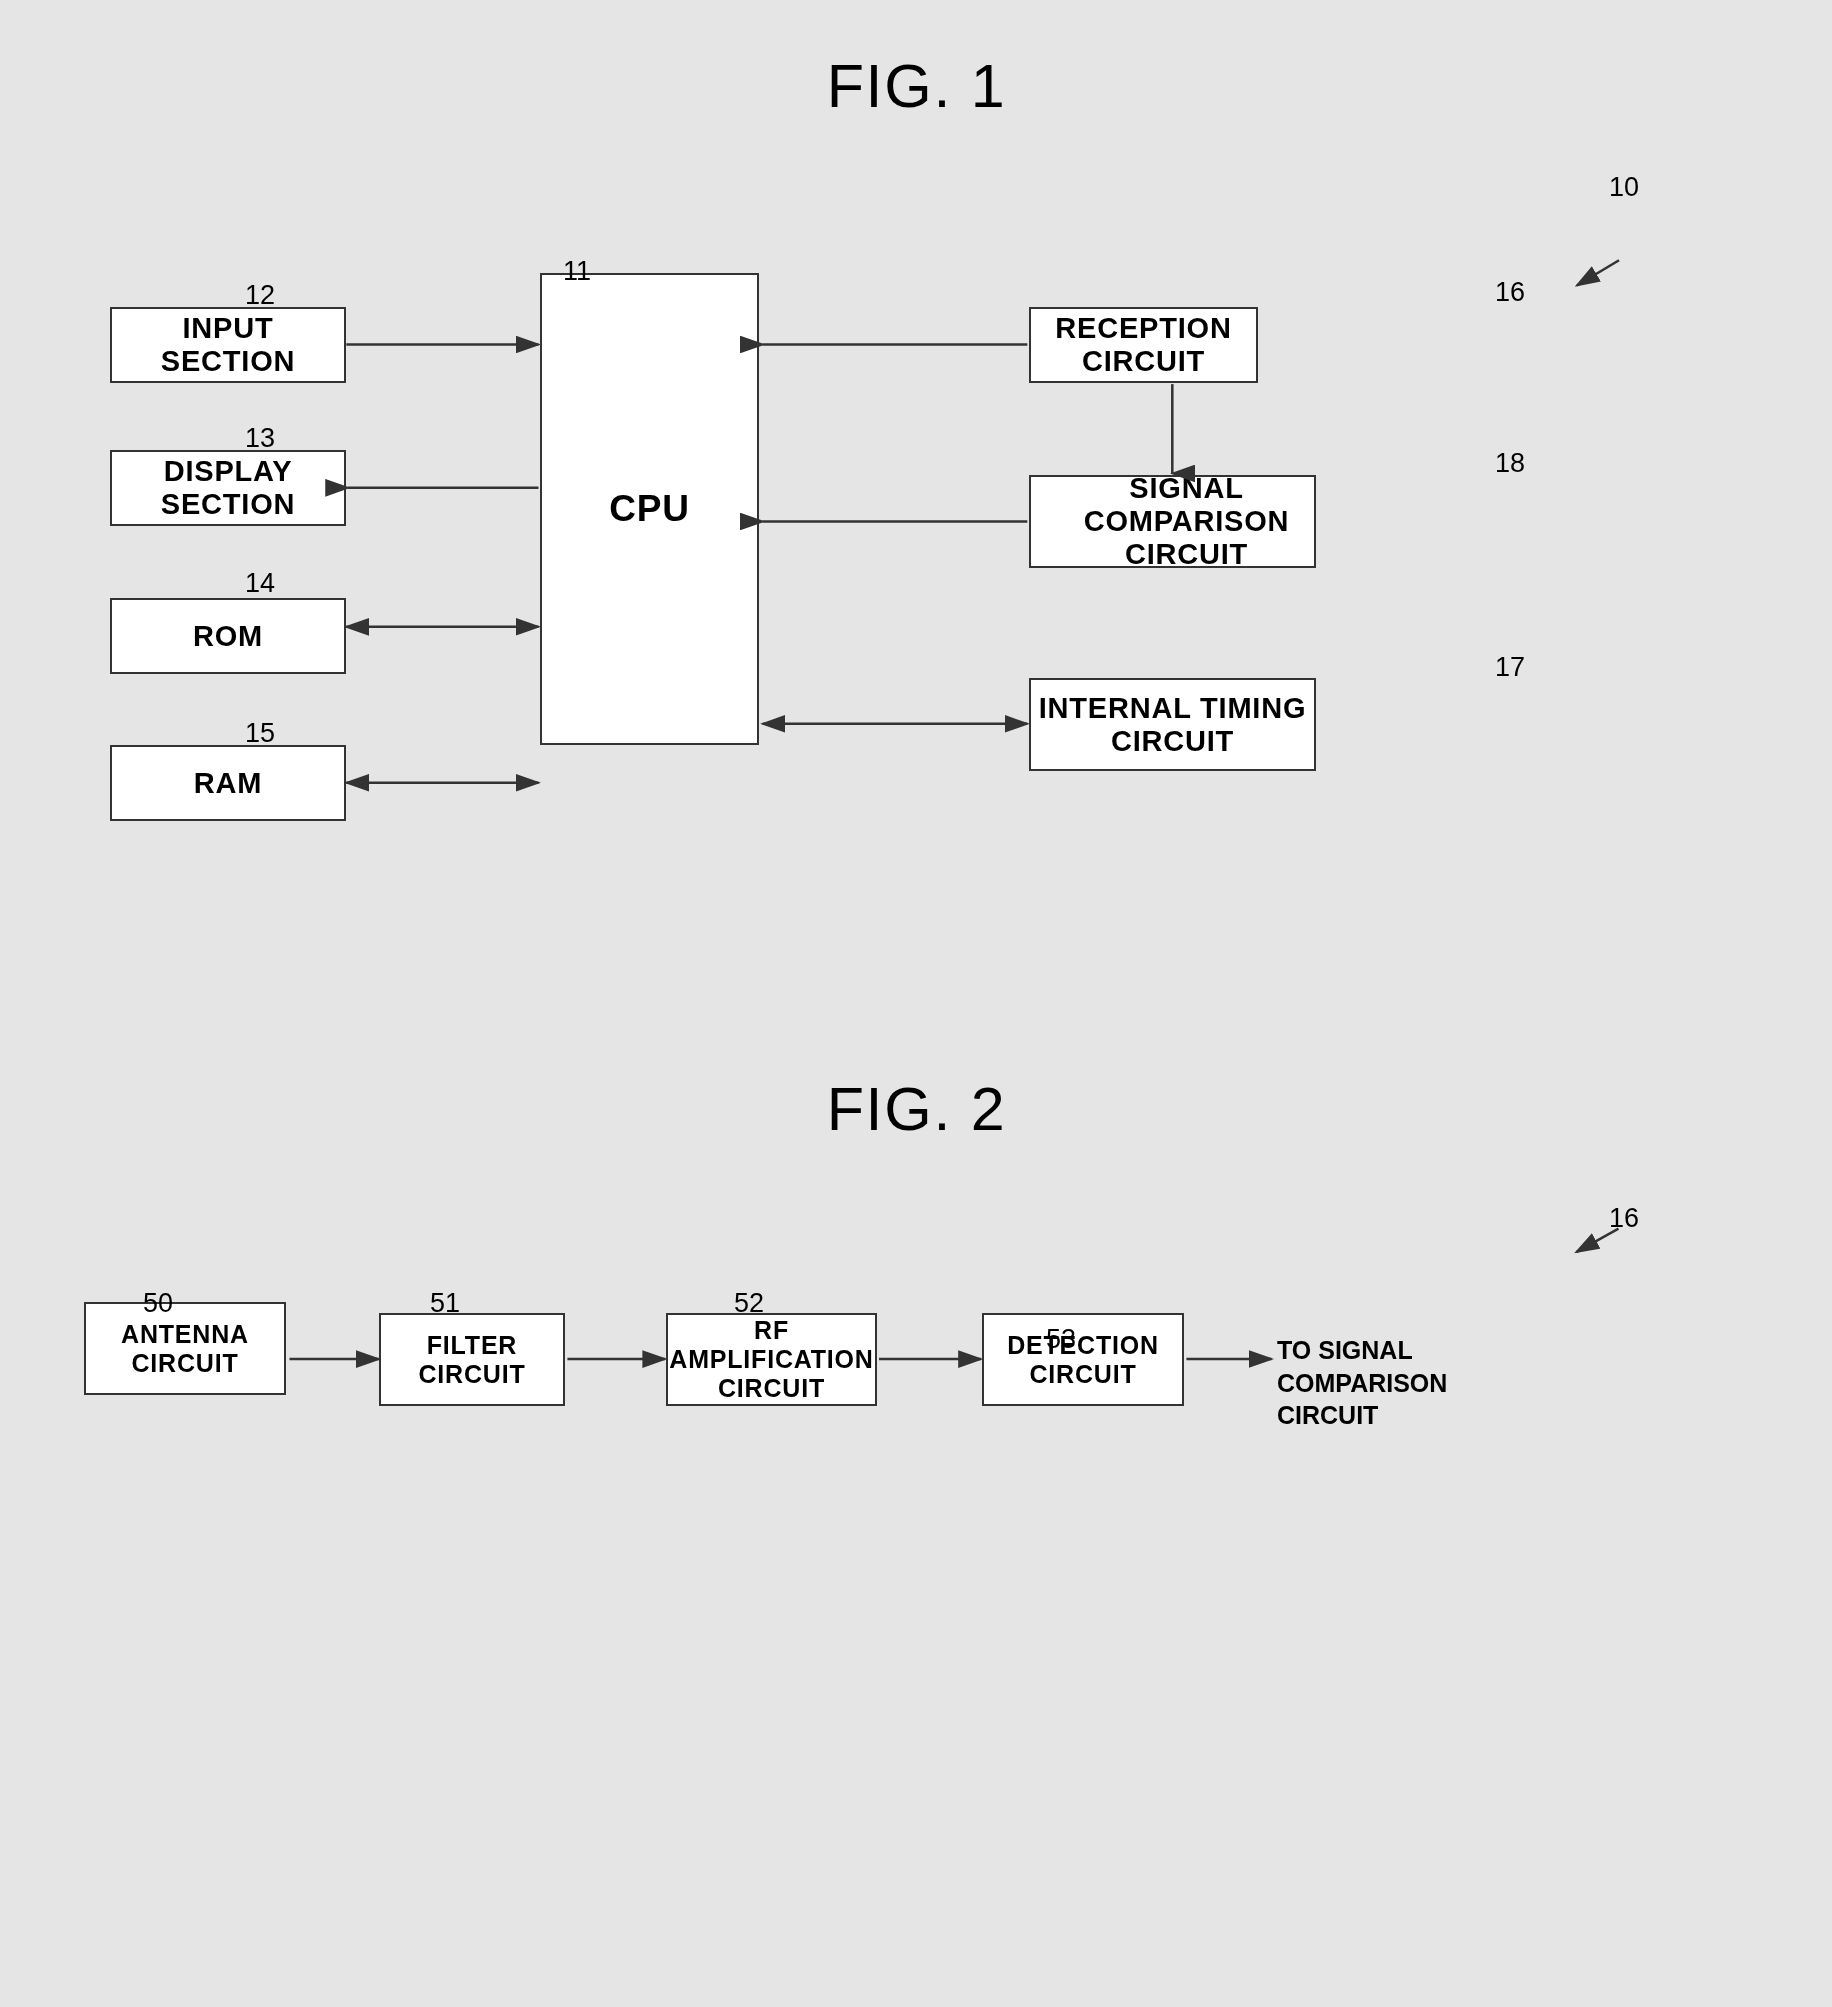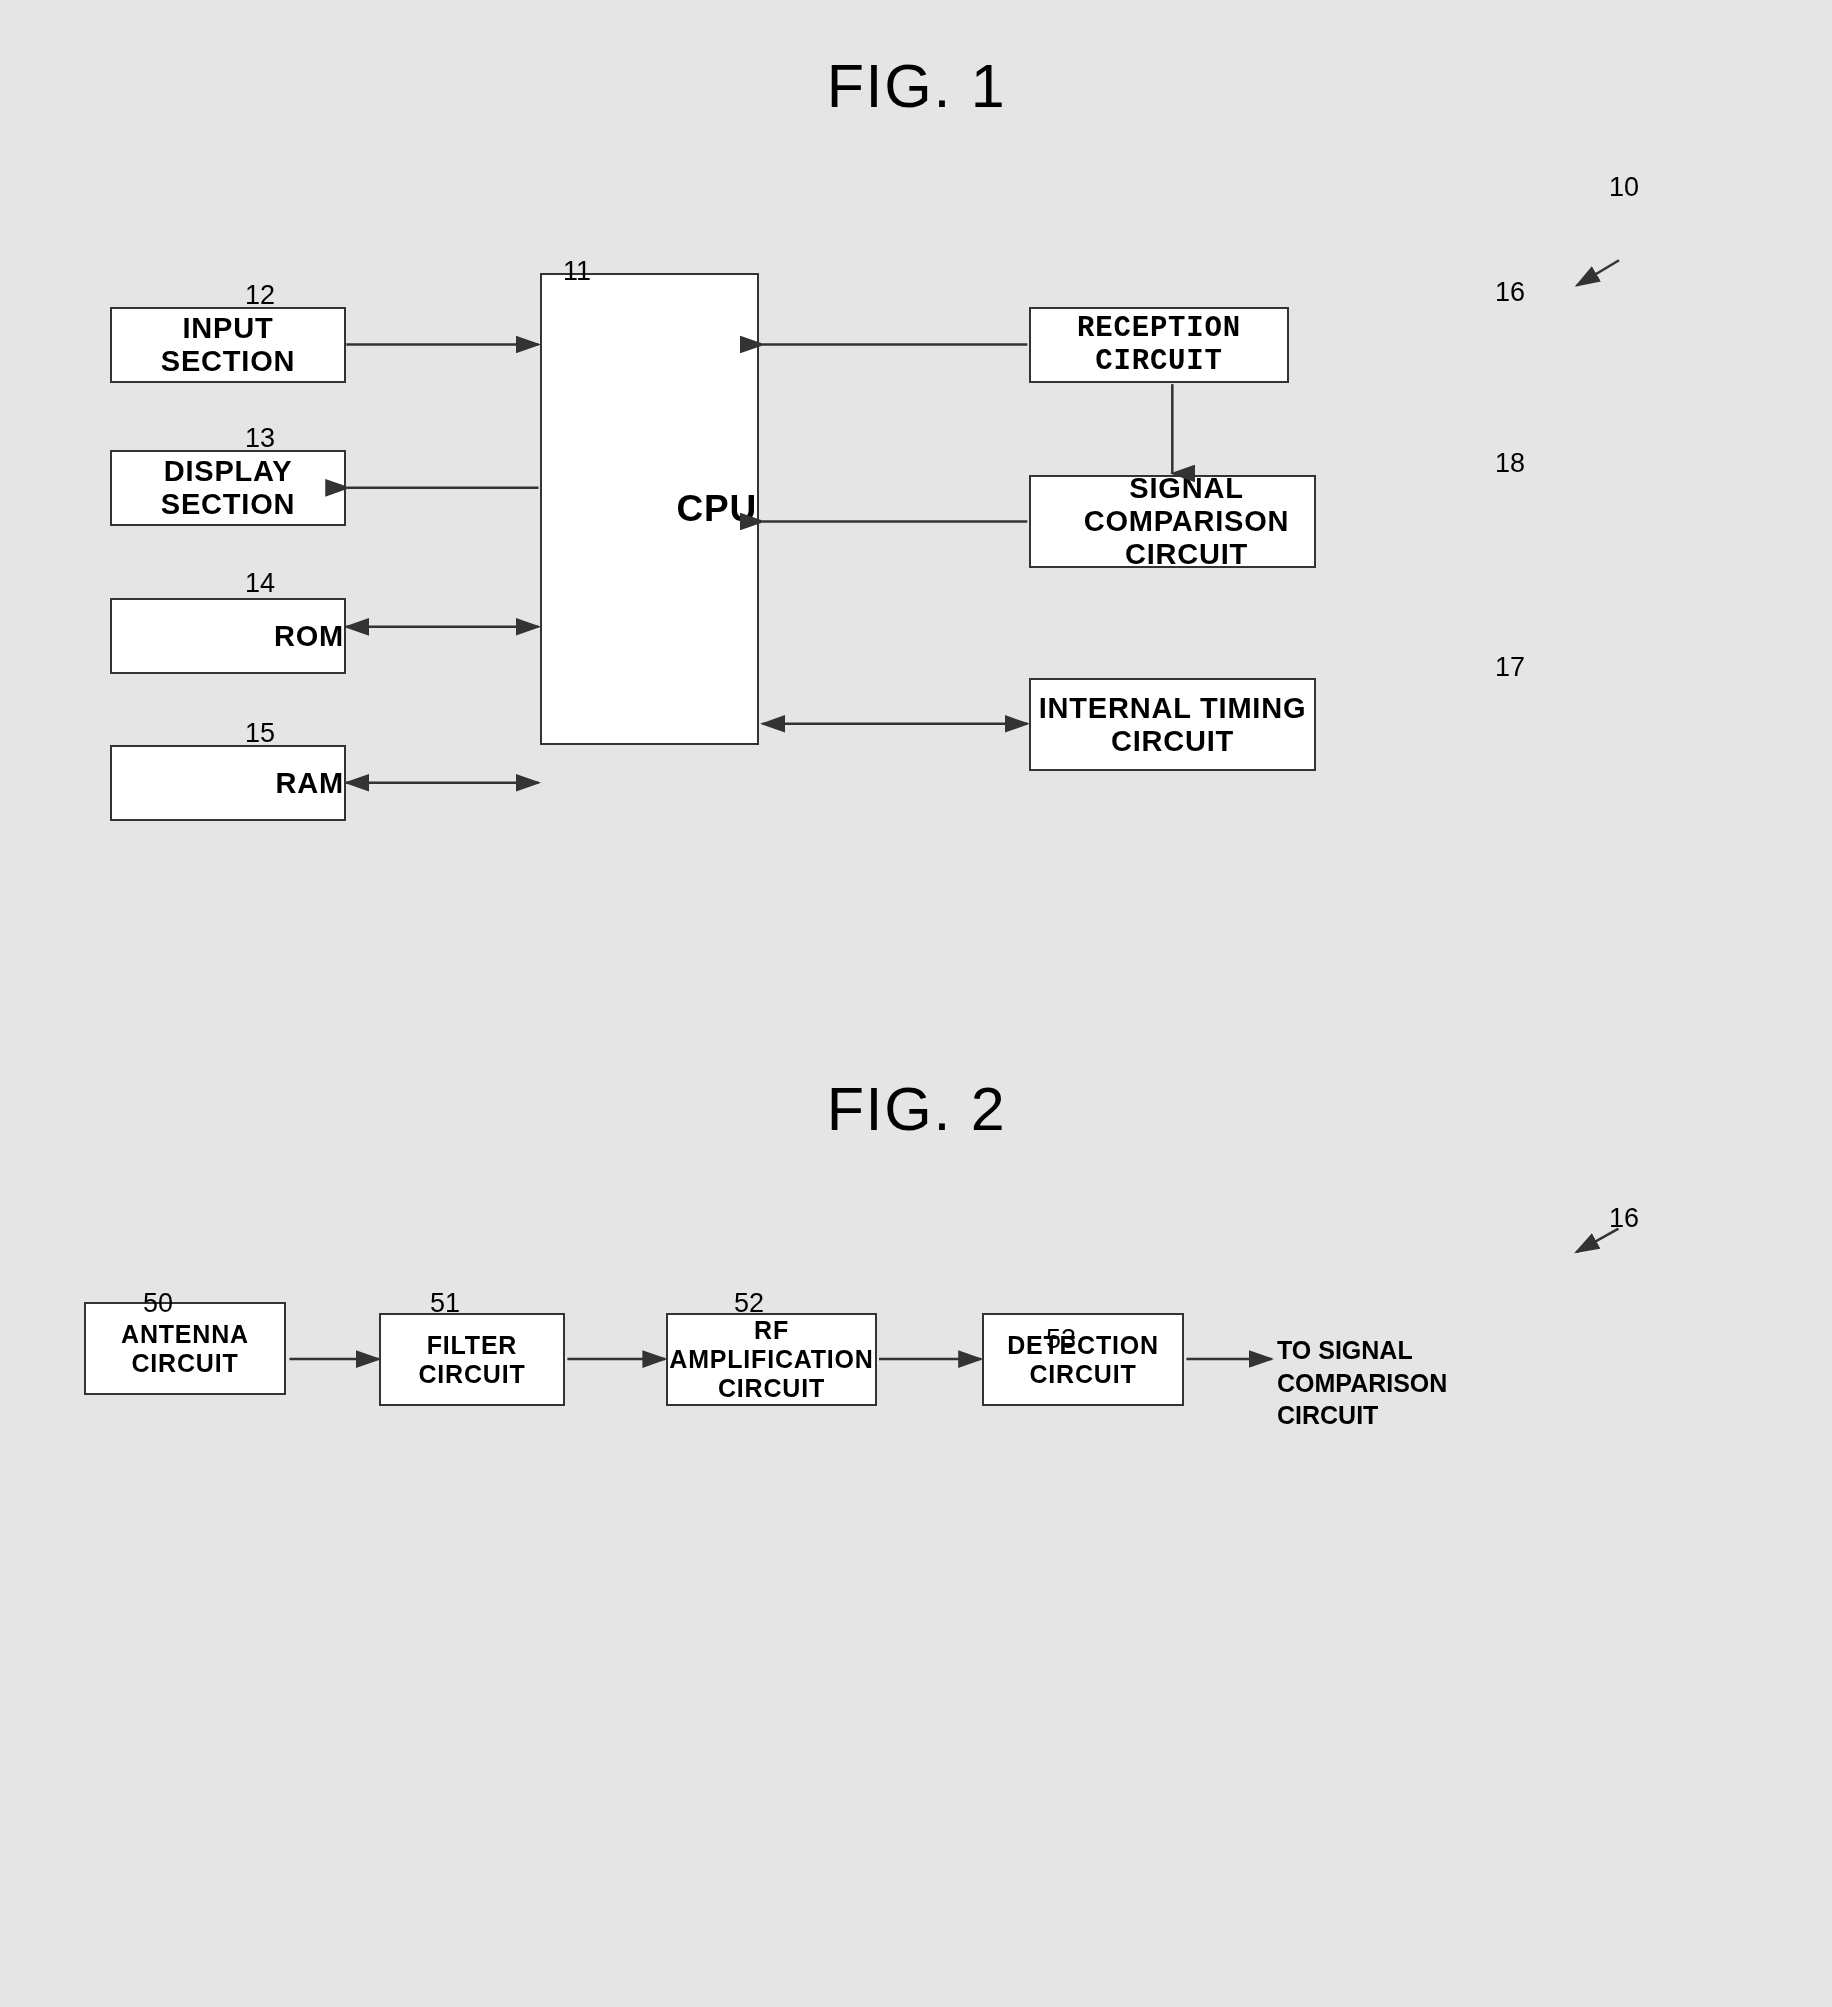--- a/index.html
+++ b/index.html
@@ -35,21 +35,21 @@
       margin-top: 17px;
     }
 
     
     .diagram-box {
       position: absolute;
       border: 2.5px solid #333;
       background: #fff;
       display: flex;
       align-items: center;
-      justify-content: flex-end;
+      justify-content: center;
       text-align: center;
       font-size: 29px;
       font-weight: bold;
       letter-spacing: 0.8px;
     }
 
     
     .cpu-box {
       width: 219px;
       height: 472px;
@@ -82,25 +82,24 @@
 
     .ram-box {
       width: 236px;
       height: 76px;
       top: 607px;
       left: 110px;
     }
 
     
     .reception-box {
-      width: 260px;
+      width: 229px;
       height: 76px;
       top: 169px;
       left: 1029px;
-      font-family: Liberation Mono, monospace;
     }
 
     .signal-comp-box {
       width: 287px;
       height: 93px;
       top: 337px;
       left: 1029px;
       padding-left: 28px;
     }
 

